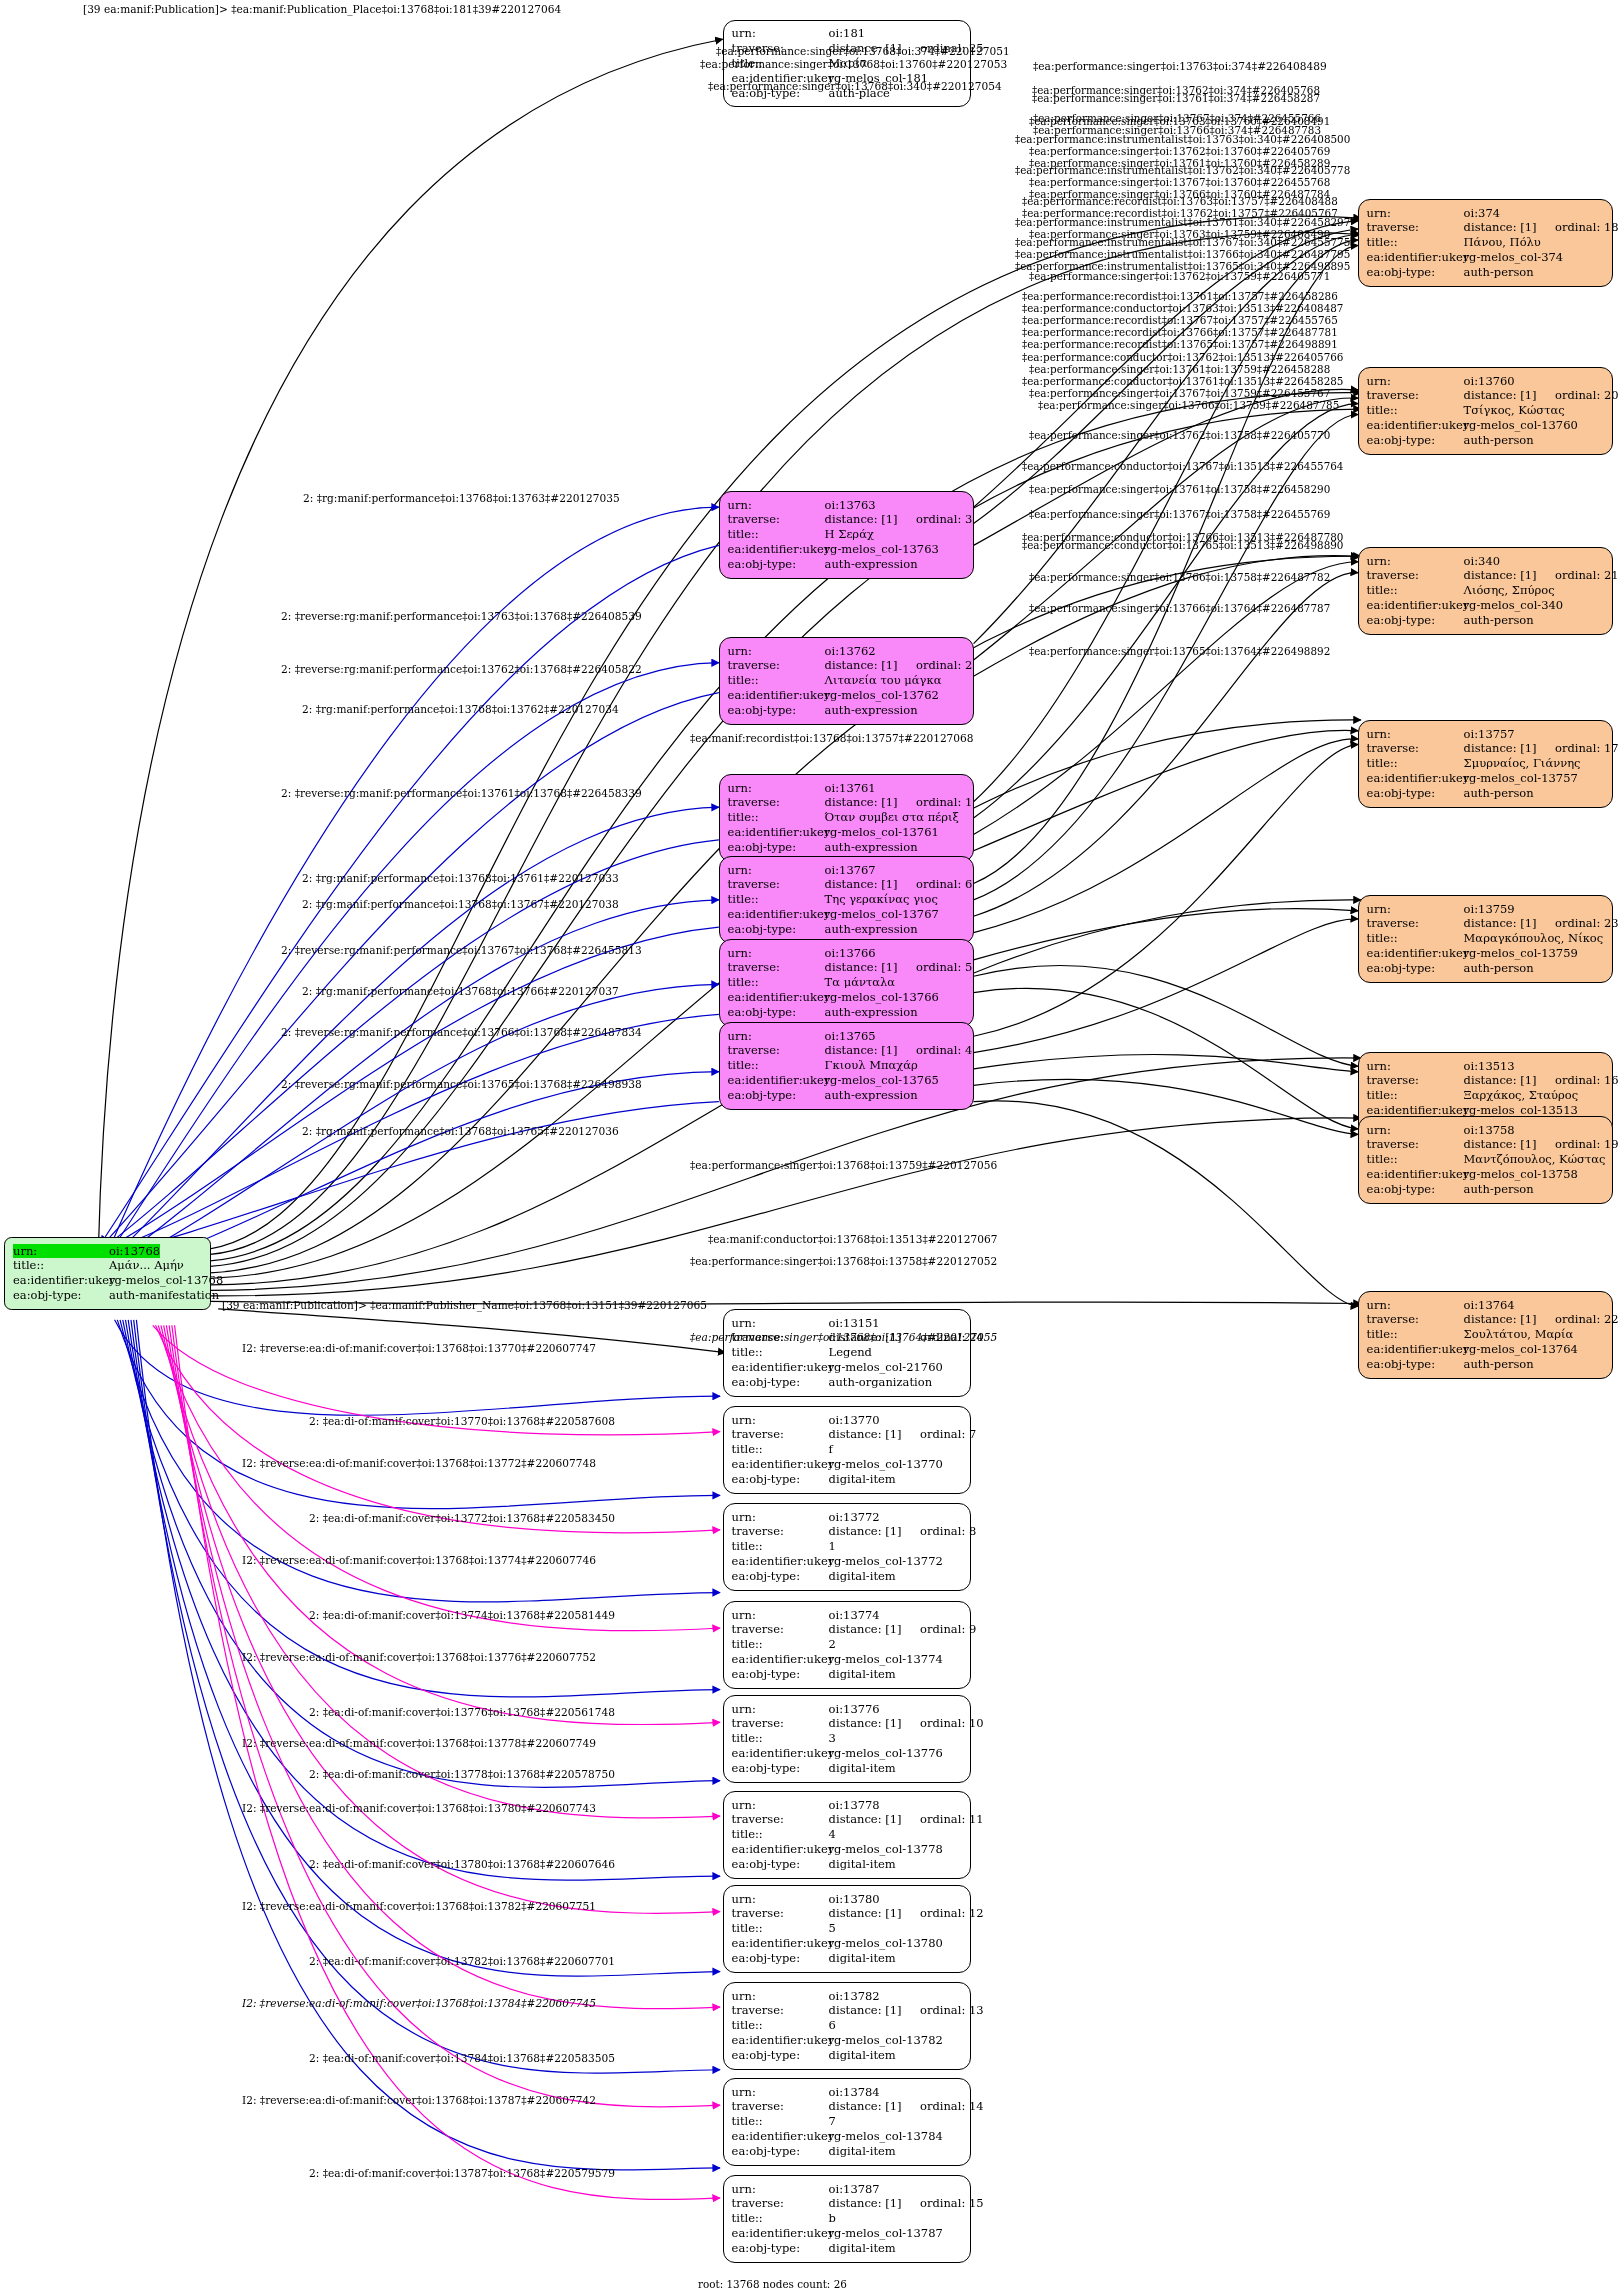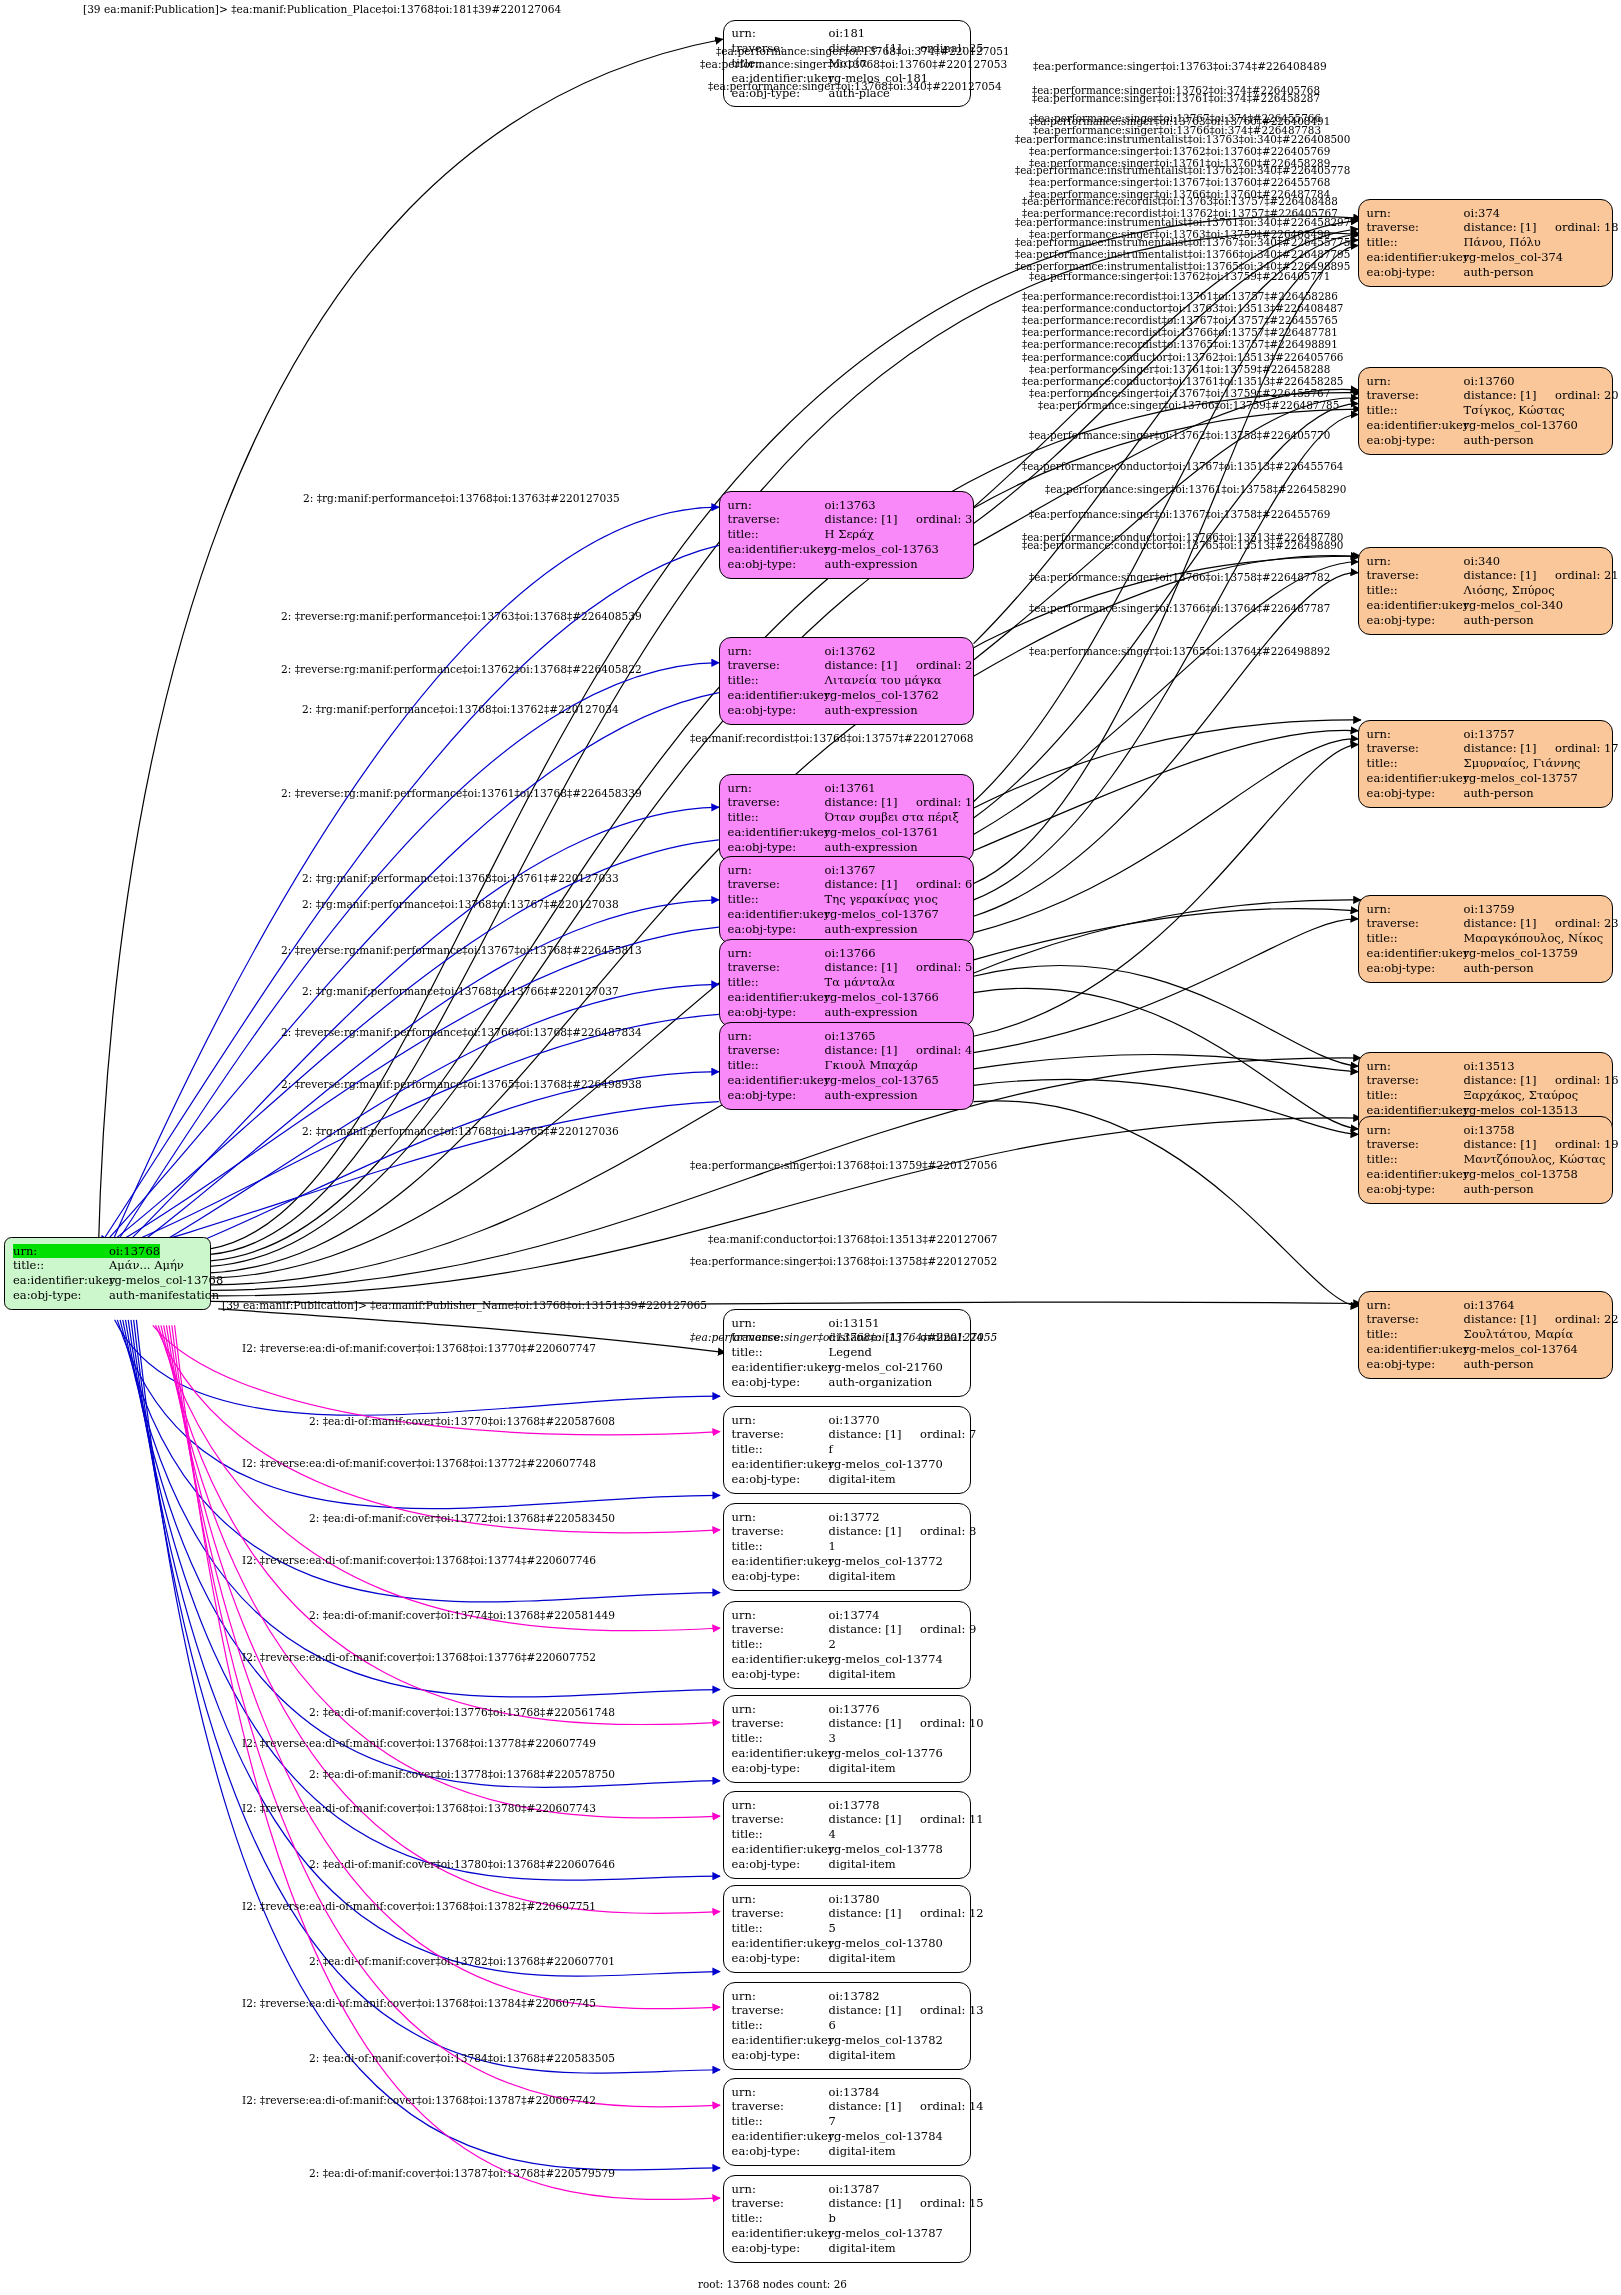--- a/index.html
+++ b/index.html
@@ -767,21 +767,21 @@
       <div class="elabel sm" style="left: 1022px; top: 315px;">‡ea:performance:recordist‡oi:13767‡oi:13757‡#226455765</div>
       <div class="elabel sm" style="left: 1022px; top: 327px;">‡ea:performance:recordist‡oi:13766‡oi:13757‡#226487781</div>
       <div class="elabel sm" style="left: 1022px; top: 339px;">‡ea:performance:recordist‡oi:13765‡oi:13757‡#226498891</div>
       <div class="elabel sm" style="left: 1022px; top: 352px;">‡ea:performance:conductor‡oi:13762‡oi:13513‡#226405766</div>
       <div class="elabel sm" style="left: 1029px; top: 364px;">‡ea:performance:singer‡oi:13761‡oi:13759‡#226458288</div>
       <div class="elabel sm" style="left: 1022px; top: 376px;">‡ea:performance:conductor‡oi:13761‡oi:13513‡#226458285</div>
       <div class="elabel sm" style="left: 1029px; top: 388px;">‡ea:performance:singer‡oi:13767‡oi:13759‡#226455767</div>
       <div class="elabel sm" style="left: 1029px; top: 400px; margin-left: 9px;">‡ea:performance:singer‡oi:13766‡oi:13759‡#226487785</div>
       <div class="elabel sm" style="left: 1029px; top: 430px;">‡ea:performance:singer‡oi:13762‡oi:13758‡#226405770</div>
       <div class="elabel sm" style="left: 1022px; top: 461px;">‡ea:performance:conductor‡oi:13767‡oi:13513‡#226455764</div>
-      <div class="elabel sm" style="left: 1029px; top: 484px; margin-left: 16px;">‡ea:performance:singer‡oi:13761‡oi:13758‡#226458290</div>
+      <div class="elabel sm" style="left: 1029px; top: 484px;">‡ea:performance:singer‡oi:13761‡oi:13758‡#226458290</div>
       <div class="elabel sm" style="left: 1029px; top: 509px;">‡ea:performance:singer‡oi:13767‡oi:13758‡#226455769</div>
       <div class="elabel sm" style="left: 1022px; top: 532px;">‡ea:performance:conductor‡oi:13766‡oi:13513‡#226487780</div>
       <div class="elabel sm" style="left: 1022px; top: 540px;">‡ea:performance:conductor‡oi:13765‡oi:13513‡#226498890</div>
       <div class="elabel sm" style="left: 1029px; top: 572px;">‡ea:performance:singer‡oi:13766‡oi:13758‡#226487782</div>
       <div class="elabel sm" style="left: 1029px; top: 603px;">‡ea:performance:singer‡oi:13766‡oi:13764‡#226487787</div>
       <div class="elabel sm" style="left: 1029px; top: 646px; text-align: right;">‡ea:performance:singer‡oi:13765‡oi:13764‡#226498892</div>
       <div class="elabel" style="left: 303px; top: 493px;">2: ‡rg:manif:performance‡oi:13768‡oi:13763‡#220127035</div>
       <div class="elabel" style="left: 281px; top: 611px;">2: ‡reverse:rg:manif:performance‡oi:13763‡oi:13768‡#226408539</div>
       <div class="elabel" style="left: 281px; top: 664px;">2: ‡reverse:rg:manif:performance‡oi:13762‡oi:13768‡#226405822</div>
       <div class="elabel" style="left: 302px; top: 704px;">2: ‡rg:manif:performance‡oi:13768‡oi:13762‡#220127034</div>
@@ -806,21 +806,21 @@
       <div class="elabel" style="left: 242px; top: 1555px;">I2: ‡reverse:ea:di-of:manif:cover‡oi:13768‡oi:13774‡#220607746</div>
       <div class="elabel" style="left: 309px; top: 1610px;">2: ‡ea:di-of:manif:cover‡oi:13774‡oi:13768‡#220581449</div>
       <div class="elabel" style="left: 242px; top: 1652px;">I2: ‡reverse:ea:di-of:manif:cover‡oi:13768‡oi:13776‡#220607752</div>
       <div class="elabel" style="left: 309px; top: 1707px;">2: ‡ea:di-of:manif:cover‡oi:13776‡oi:13768‡#220561748</div>
       <div class="elabel" style="left: 242px; top: 1730px; margin-top: 8px;">I2: ‡reverse:ea:di-of:manif:cover‡oi:13768‡oi:13778‡#220607749</div>
       <div class="elabel" style="left: 309px; top: 1769px;">2: ‡ea:di-of:manif:cover‡oi:13778‡oi:13768‡#220578750</div>
       <div class="elabel" style="left: 242px; top: 1803px;">I2: ‡reverse:ea:di-of:manif:cover‡oi:13768‡oi:13780‡#220607743</div>
       <div class="elabel" style="left: 309px; top: 1859px;">2: ‡ea:di-of:manif:cover‡oi:13780‡oi:13768‡#220607646</div>
       <div class="elabel" style="left: 242px; top: 1901px;">I2: ‡reverse:ea:di-of:manif:cover‡oi:13768‡oi:13782‡#220607751</div>
       <div class="elabel" style="left: 309px; top: 1956px;">2: ‡ea:di-of:manif:cover‡oi:13782‡oi:13768‡#220607701</div>
-      <div class="elabel" style="left: 242px; top: 1998px;">I2: ‡reverse:ea:di-of:manif:cover‡oi:13768‡oi:13784‡#220607745</div>
+      <div class="elabel" style="left: 242px; top: 1998px; font-style: italic;">I2: ‡reverse:ea:di-of:manif:cover‡oi:13768‡oi:13784‡#220607745</div>
       <div class="elabel" style="left: 309px; top: 2053px;">2: ‡ea:di-of:manif:cover‡oi:13784‡oi:13768‡#220583505</div>
       <div class="elabel" style="left: 242px; top: 2095px;">I2: ‡reverse:ea:di-of:manif:cover‡oi:13768‡oi:13787‡#220607742</div>
       <div class="elabel" style="left: 309px; top: 2168px;">2: ‡ea:di-of:manif:cover‡oi:13787‡oi:13768‡#220579579</div>
     </div>
 
   <div class="footer" style="left:698px;top:2278px;">root: 13768 nodes count: 26</div>
 
 </div>
 
 

